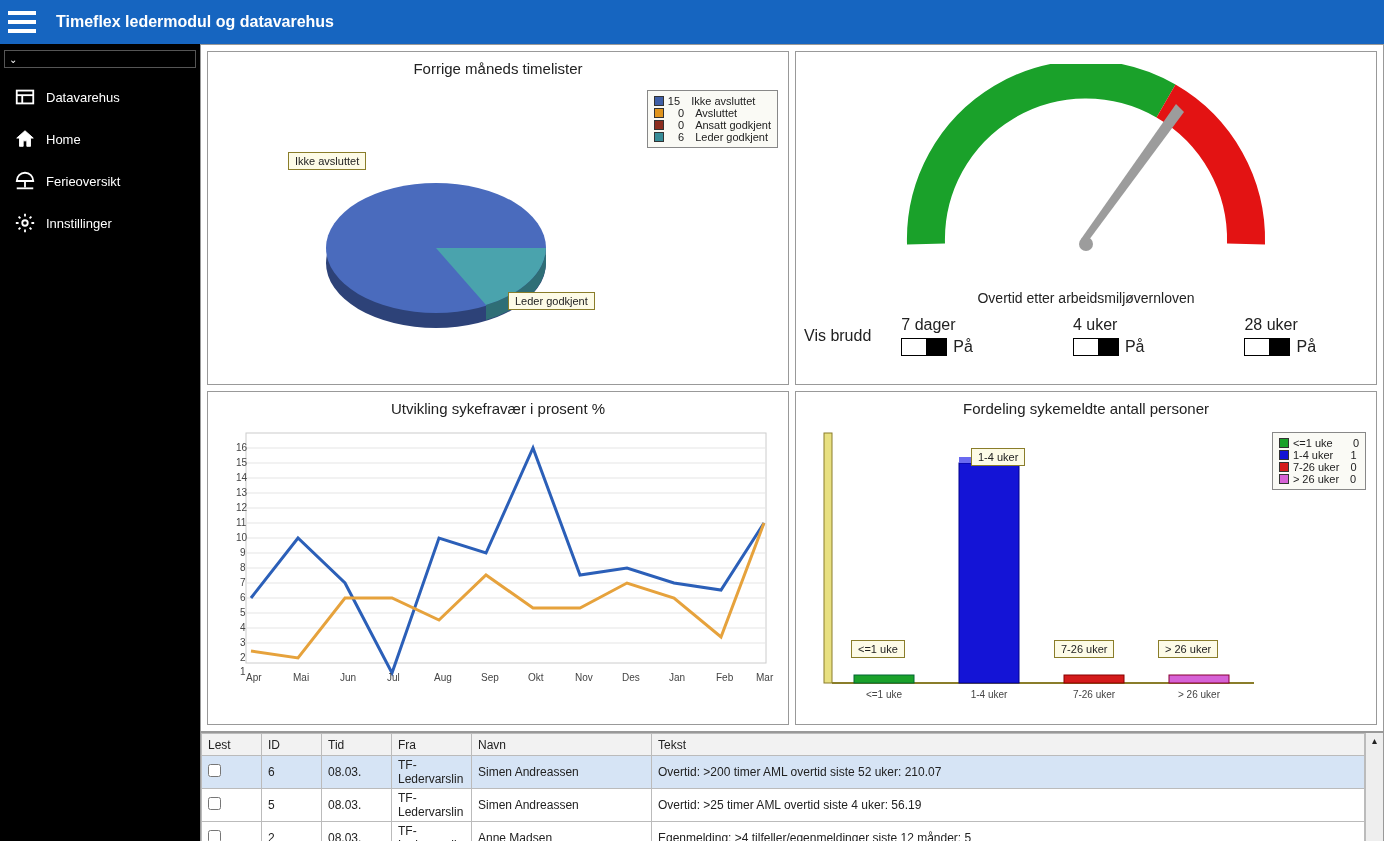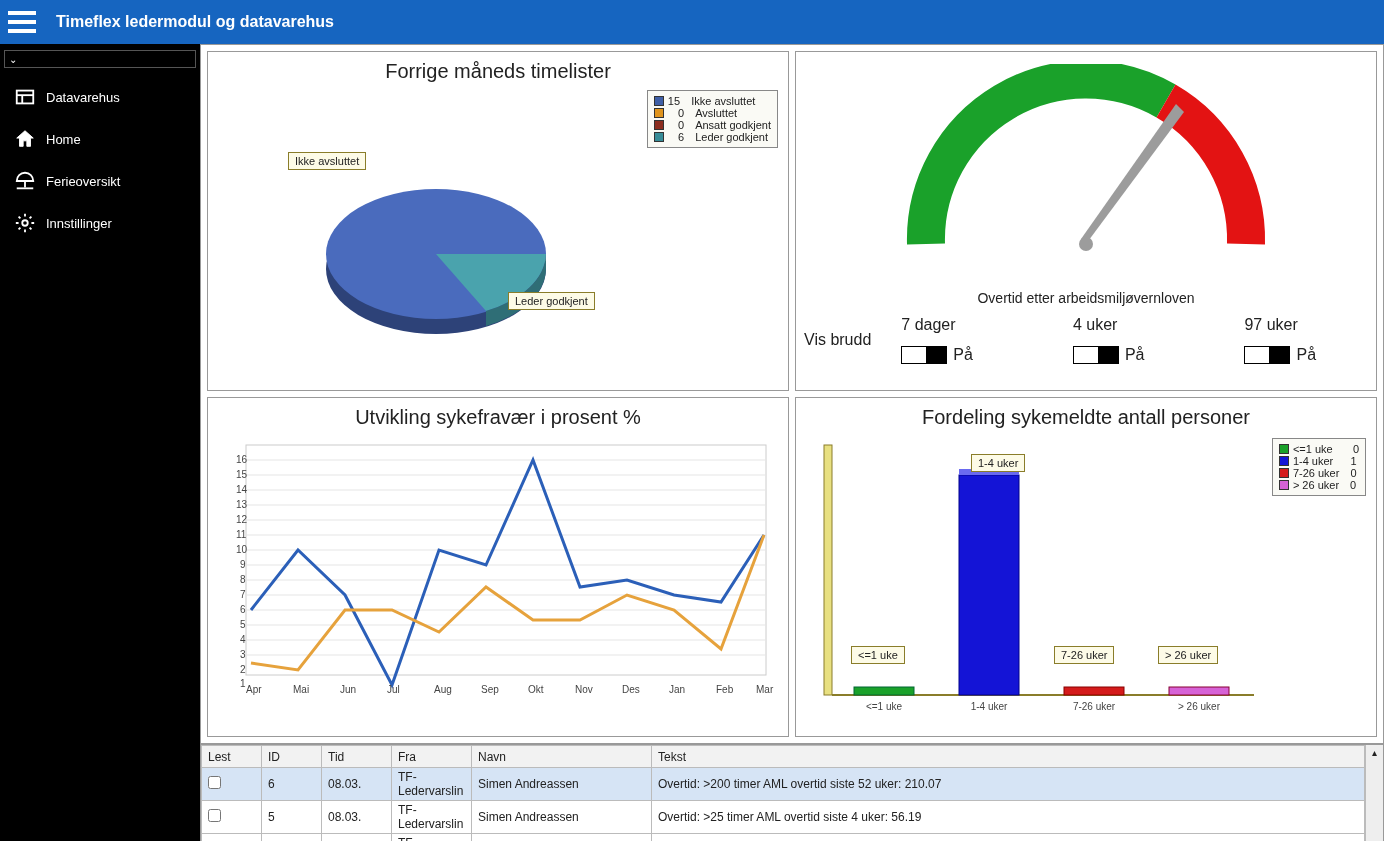--- a/index.html
+++ b/index.html
@@ -10,30 +10,30 @@
 .header-title { font-size: 16px; font-weight: 600; }
 .layout { display: flex; height: calc(100% - 44px); }
 .sidebar { width: 200px; background: #000; color: #fff; padding-top: 6px; }
 .collapse-btn { border: 1px solid #555; background: #000; color: #fff; margin: 0 4px 8px 4px; height: 18px; display:flex; align-items:center; justify-content:flex-start; padding-left:4px; font-size:10px; cursor:pointer; }
 .nav-item { display: flex; align-items: center; gap: 10px; padding: 10px 14px; cursor: pointer; }
 .nav-item svg { width: 22px; height: 22px; fill: #fff; stroke:#fff; }
 .nav-label { font-size: 13px; }
 .main { flex: 1; display: flex; flex-direction: column; background:#fff; }
 .dashboard { flex: 1; display: grid; grid-template-columns: 1fr 1fr; grid-template-rows: 1fr 1fr; gap: 6px; padding: 6px; border:1px solid #999; }
 .panel { border: 1px solid #999; background: #fff; position: relative; padding: 8px; overflow:hidden; }
-.panel-title { text-align: center; font-size: 20px; margin-bottom: 6px; }
+.panel-title { text-align: center; font-size: 15px; margin-bottom: 6px; }
 .legend-box { border: 1px solid #888; background: #fafaf5; font-size: 11px; padding: 4px 6px; position: absolute; }
 .legend-row { display:flex; align-items:center; gap:4px; white-space:nowrap; }
 .swatch { width:10px; height:10px; border:1px solid #333; display:inline-block; }
 .callout { border:1px solid #8a7d2a; background:#fdfbe7; font-size:11px; padding:2px 6px; position:absolute; }
 .gauge-wrap { display:flex; flex-direction:column; align-items:center; margin-top:4px; }
 .gauge-labels { display:flex; justify-content:space-between; width: 430px; margin-top:-40px; font-size:14px;}
 .gauge-caption { text-align:center; font-size:14px; margin-top:6px; }
 .vis-row { display:flex; align-items:center; gap:30px; margin-top:10px; font-size:16px; }
-.vis-block { display:flex; flex-direction:column; align-items:flex-start; gap:12px; }
+.vis-block { display:flex; flex-direction:column; align-items:flex-start; gap:4px; }
 .toggle { display:flex; align-items:center; gap:6px; }
 .toggle-track { width:46px; height:18px; border:1px solid #000; background:#fff; position:relative; cursor:pointer; }
 .toggle-thumb { position:absolute; right:0; top:0; width:20px; height:100%; background:#000; }
 .line-legend { text-align:center; font-size:12px; }
 .line-legend .swline { display:inline-block; width:20px; height:3px; vertical-align:middle; margin:0 4px; }
 .bar-legend { position:absolute; top:40px; right:10px; }
 .table-wrap { border:1px solid #999; height: 127px; display:flex; }
 table { border-collapse: collapse; width: 100%; font-size: 12px; flex:1; }
 th, td { border: 1px solid #bbb; padding: 2px 6px; text-align: left; height:22px; }
 th { background: #f2f2f2; font-weight: normal; }
@@ -132,21 +132,21 @@
           <div class="vis-block" style="margin-left:70px;text-align:center;">
             <span>4 uker</span>
             <div class="toggle">
                 <div class="toggle-track">
                   <div class="toggle-thumb"></div>
                 </div>
                 <span>På</span>
               </div>
           </div>
           <div class="vis-block" style="margin-left:70px;">
-            <span>97 uker</span>
+            <span>28 uker</span>
             <div class="toggle">
                 <div class="toggle-track">
                   <div class="toggle-thumb"></div>
                 </div>
                 <span>På</span>
               </div>
           </div>
         </div>
       </div>
 

